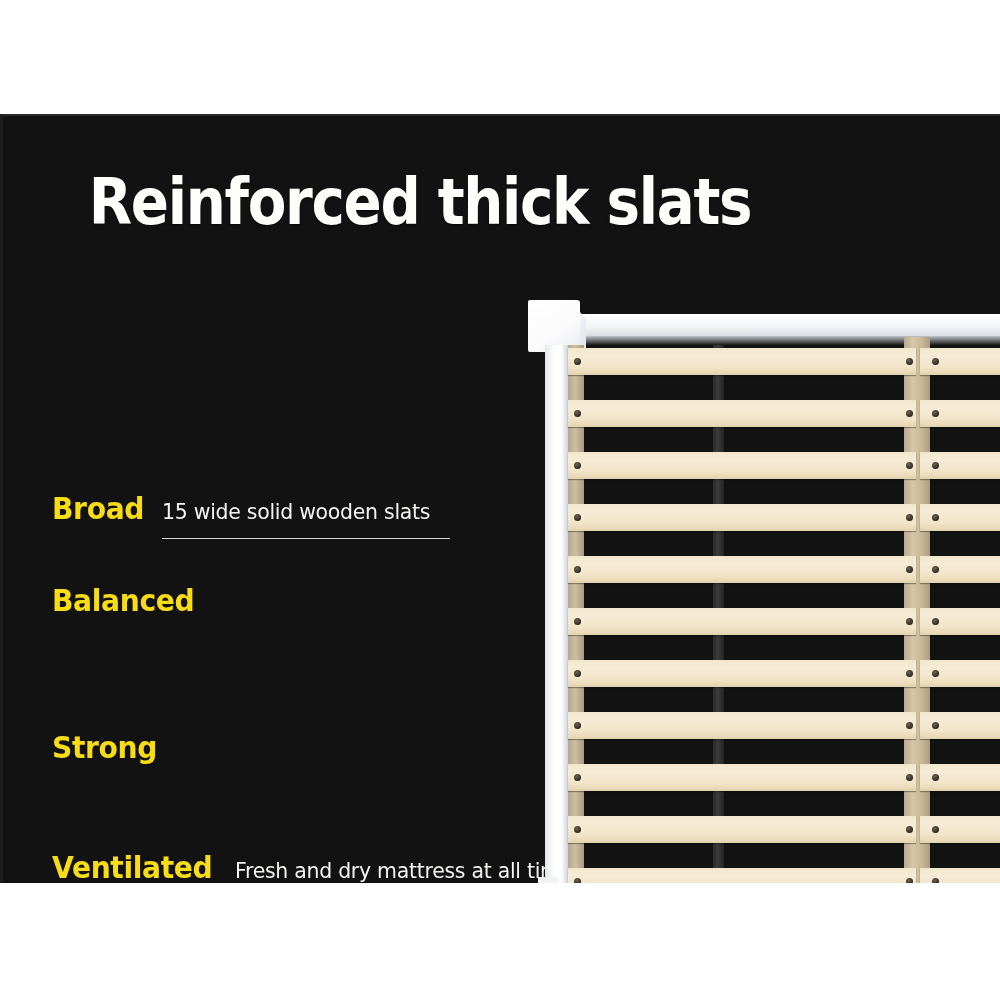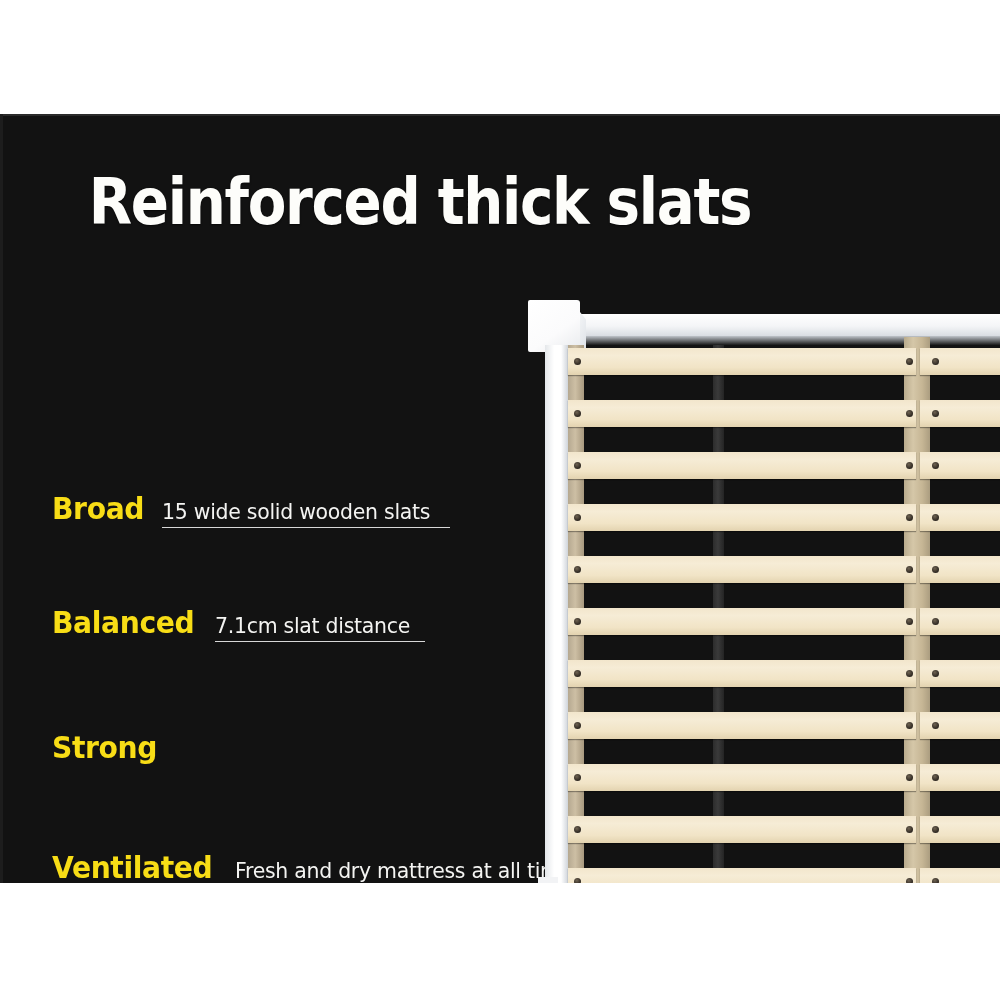--- a/index.html
+++ b/index.html
@@ -78,36 +78,36 @@
     color: #F8DD16;
     font-family: "DejaVu Sans", sans-serif;
     font-weight: bold;
     font-size: 30px;
     letter-spacing: -0.4px;
     transform: scaleX(0.94);
     transform-origin: 0 50%;
   }
   .feature-desc-wrap {
     margin-left: 12px;
-    padding-bottom: 3px;
+    padding-bottom: 14px;
     border-bottom: 1.6px solid #d8d8d8;
   }
   .feature-desc {
     color: #f4f4f2;
     font-family: "DejaVu Sans", sans-serif;
     font-weight: normal;
     font-size: 22px;
     letter-spacing: -0.3px;
     transform: scaleX(0.93);
     transform-origin: 0 50%;
     display: inline-block;
   }
 
   #feature-0 { top: 366px; margin-top: 11px; }
-  #feature-1 { top: 491px; }
+  #feature-1 { top: 469px; }
   #feature-2 { top: 616px; }
   #feature-3 { top: 736px; }
 
   
   #bed {
     position: absolute;
     left: 500px;
     top: 175px;   
     width: 500px;
     height: 594px;
@@ -246,23 +246,20 @@
 
     <div class="feature" id="feature-0">
       <span class="feature-term">Broad</span>
       <span class="feature-desc-wrap">
         <span class="feature-desc">15 wide solid wooden slats</span>
       </span>
     </div>
 
     <div class="feature" id="feature-1">
       <span class="feature-term">Balanced</span>
-      <span class="feature-desc-wrap">
-        <span class="feature-desc">7.1cm slat distance</span>
-      </span>
     </div>
 
     <div class="feature" id="feature-2">
       <span class="feature-term">Strong</span>
     </div>
 
     <div class="feature" id="feature-3">
       <span class="feature-term">Ventilated</span>
       <span class="feature-desc-wrap">
         <span class="feature-desc">Fresh and dry mattress at all times</span>

